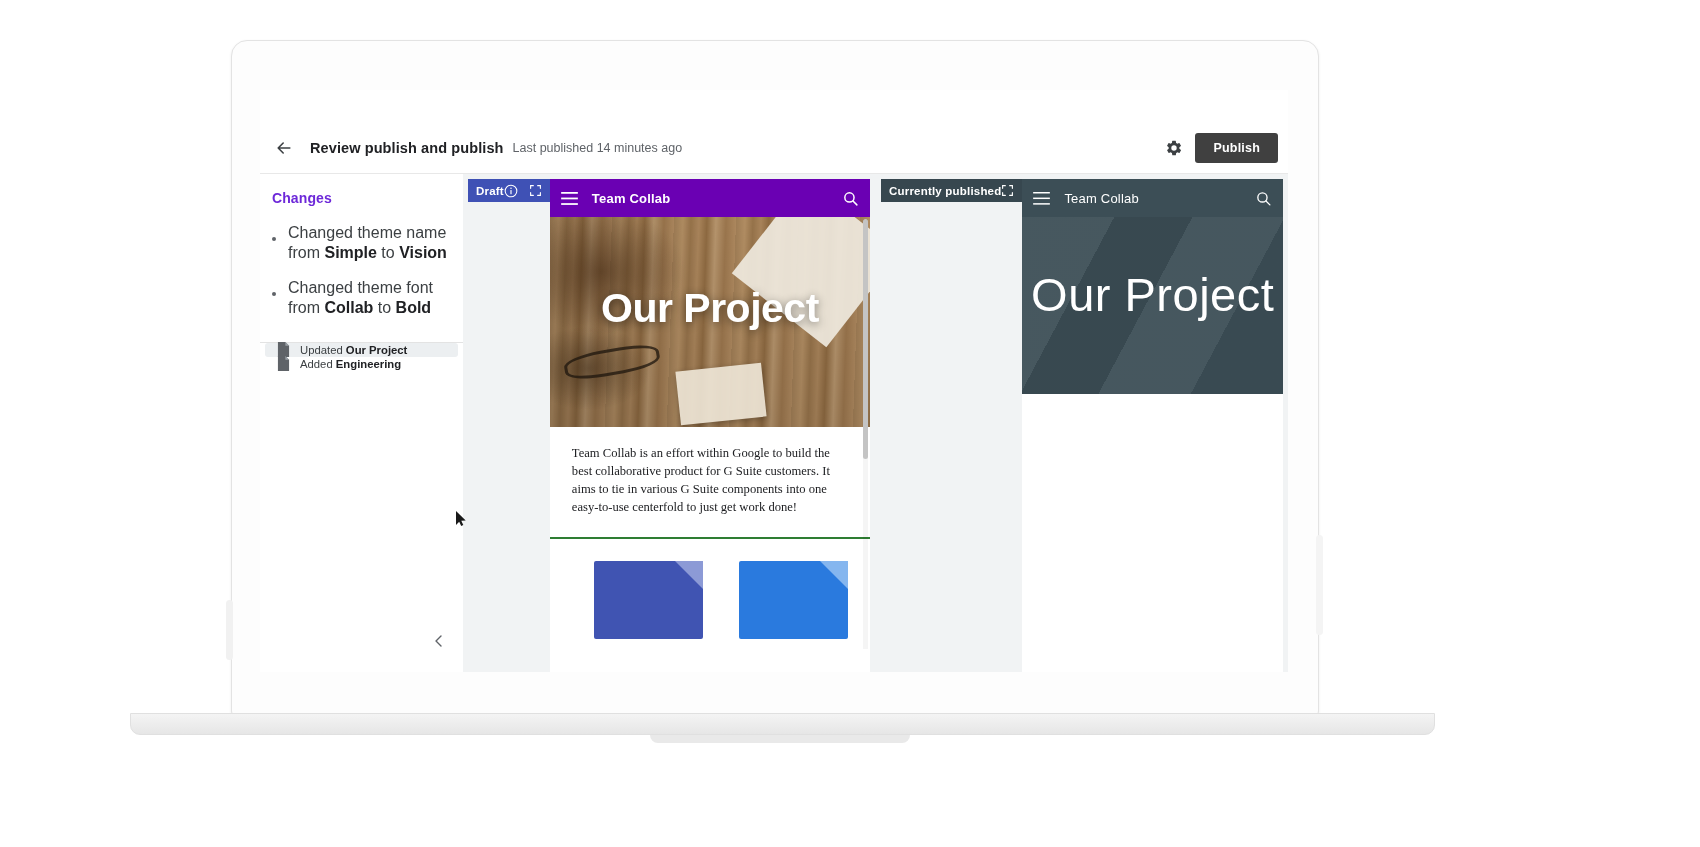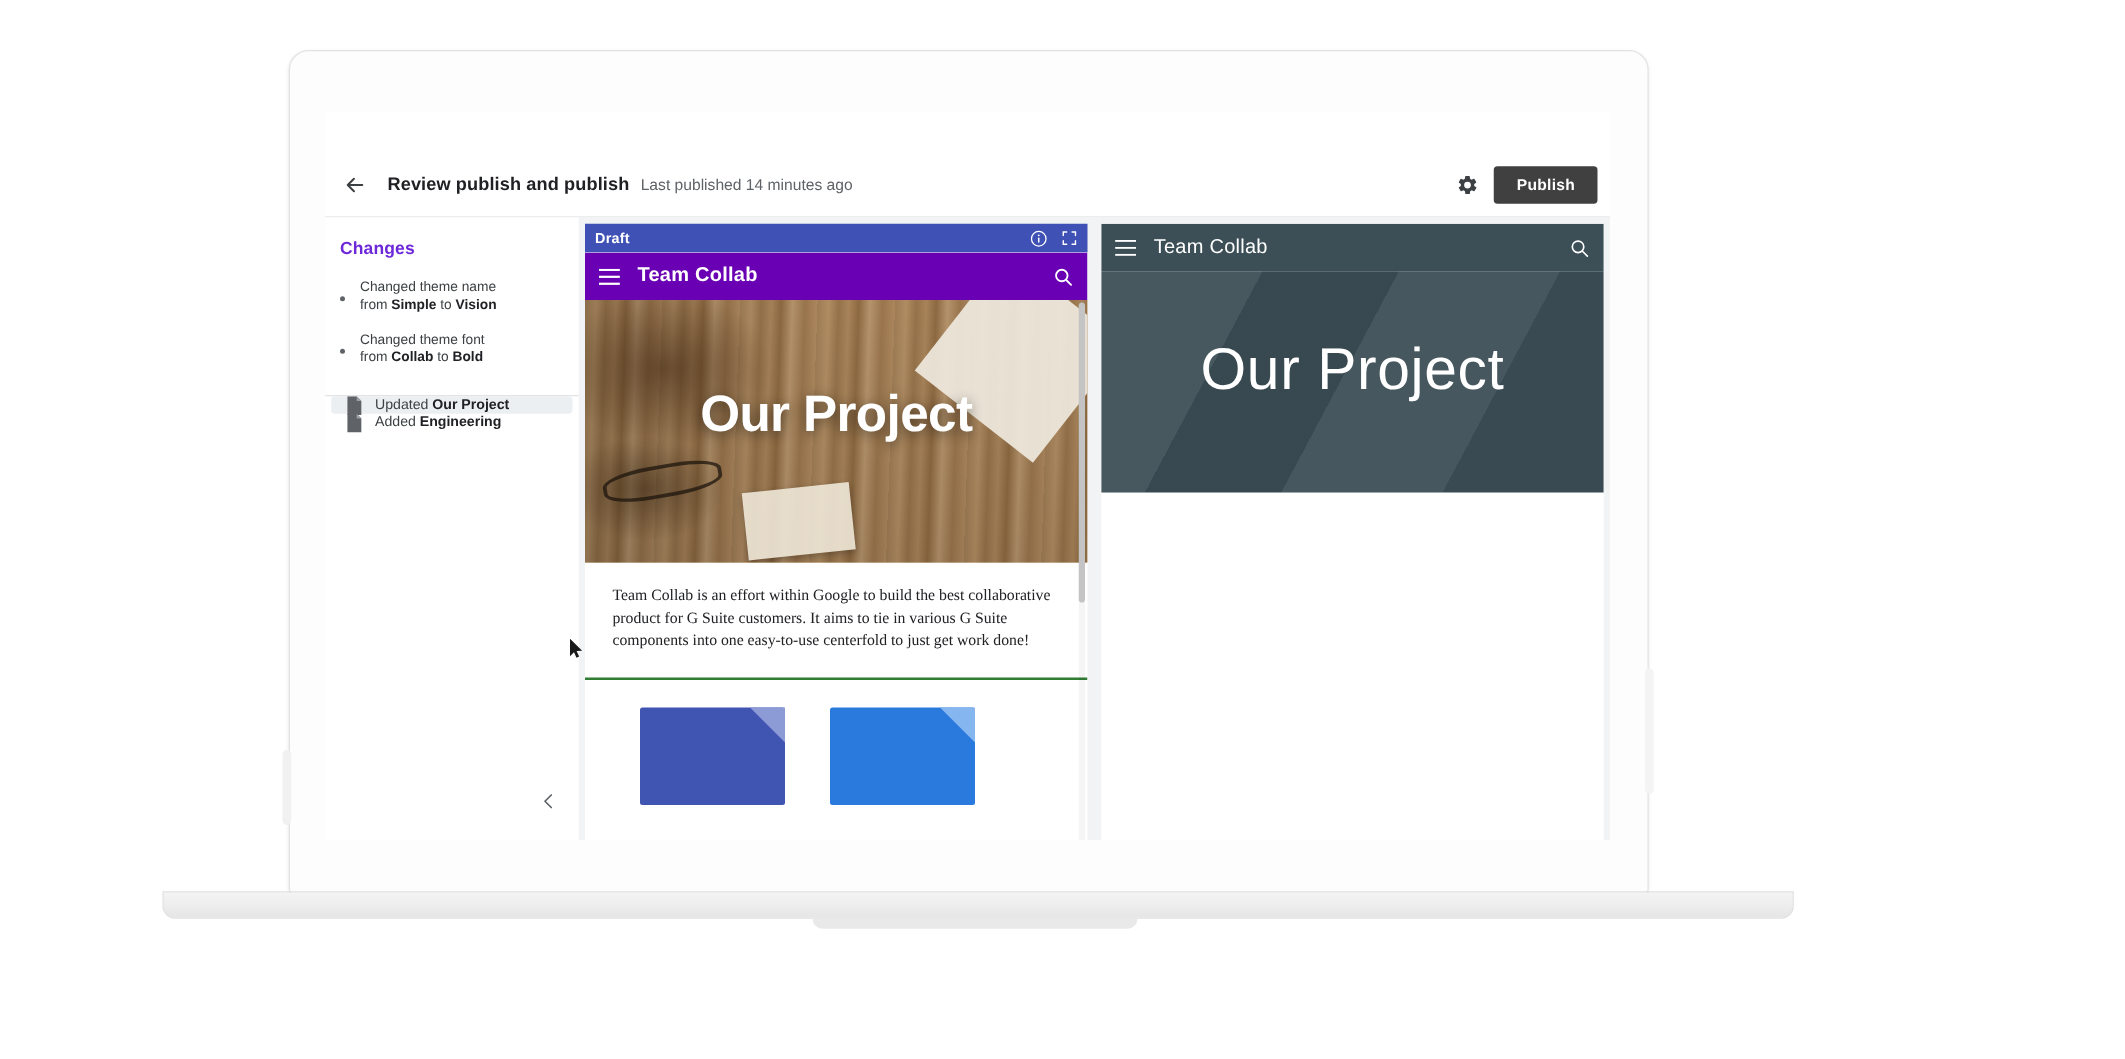--- a/index.html
+++ b/index.html
@@ -105,21 +105,21 @@
   .change-item {
     display: flex; align-items: flex-start;
     padding: 7px 12px 7px 12px;
   }
   .bullet {
     width: 4px; height: 4px; border-radius: 50%;
     background: #5f6368; margin-top: 14px; margin-right: 12px;
     flex: none;
   }
   .change-text {
-    font-size: 11px; color: #3c4043; line-height: 1.28;
+    font-size: 16px; color: #3c4043; line-height: 1.28;
   }
   .change-text b { color: #202124; font-weight: 700; }
   .swatch {
     display: inline-block; width: 10px; height: 10px;
     border-radius: 50%; vertical-align: -1px;
   }
   .divider { height: 1px; background: #e3e3e3; margin: 6px 0 0 0; }
 
   .page-item {
     display: flex; align-items: center;
@@ -134,21 +134,21 @@
   .collapse-chevron {
     position: absolute; right: 18px; bottom: 22px;
     cursor: pointer; color: #5f6368;
     font-size: 14px; line-height: 1;
   }
 
   
   .previews {
     flex: 1; display: flex; gap: 11px; padding: 5px 5px 0 5px;
   }
-  .preview-col { flex: 1; display: flex; flex-direction: column; min-width: 0; }
+  .preview-col { flex: 1; display: flex; flex-direction: row; min-width: 0; }
   .preview-header {
     height: 23px; display: flex; align-items: center;
     padding: 0 8px; color: #fff;
     font-size: 11.5px; font-weight: 700; letter-spacing: .2px;
     flex: none;
   }
   .hdr-draft { background: #3f51b5; }
   .hdr-published { background: #37474f; }
   .hdr-icons { margin-left: auto; display: flex; align-items: center; gap: 11px; }
   .hdr-icon { cursor: pointer; display:flex; align-items:center; }
@@ -158,21 +158,21 @@
   }
 
   
   .site-bar {
     height: 38px; display: flex; align-items: center;
     padding: 0 11px; color: #fff;
   }
   .site-bar.draft { background: #6a00b3; }
   .site-bar.pub { background: #3c4e56; }
   .hamburger { margin-right: 14px; cursor: pointer; display:flex; }
-  .site-name { font-size: 16px; letter-spacing: .2px; }
+  .site-name { font-size: 13px; letter-spacing: .2px; }
   .site-name.draft { font-weight: 700; }
   .site-name.pub { font-weight: 400; }
   .site-search { margin-left: auto; cursor: pointer; display:flex; }
 
   
   .hero-draft {
     height: 210px; position: relative; overflow: hidden;
     background:
       linear-gradient(95deg, rgba(0,0,0,.12), rgba(0,0,0,0) 45%),
       repeating-linear-gradient(92deg,
@@ -413,20 +413,30 @@
                   <span class="fold"></span>
                 </div>
             </div>
 
             <div class="scrollbar-track"></div>
             <div class="scrollbar-thumb"></div>
           </div>
         </div>
 
         <div class="preview-col">
+          <div class="preview-header hdr-published" style="background: rgb(55, 71, 79);">
+            <span>Currently published</span>
+            <span class="hdr-icons">
+              <span class="hdr-icon">
+                <svg width="13" height="13" viewBox="0 0 24 24" fill="none" stroke="#fff" stroke-width="2.1" stroke-linecap="round">
+                    <path d="M3 8V3h5M21 8V3h-5M3 16v5h5M21 16v5h-5"></path>
+                  </svg>
+              </span>
+            </span>
+          </div>
           <div class="preview-body">
             <div class="site-bar pub" style="background: rgb(60, 78, 86);">
               <span class="hamburger">
                 <svg width="17" height="13" viewBox="0 0 18 14">
                     <rect y="0" width="18" height="1.6" fill="#fff"></rect>
                     <rect y="6" width="18" height="1.6" fill="#fff"></rect>
                     <rect y="12" width="18" height="1.6" fill="#fff"></rect>
                   </svg>
               </span>
               <span class="site-name pub">Team Collab</span>

